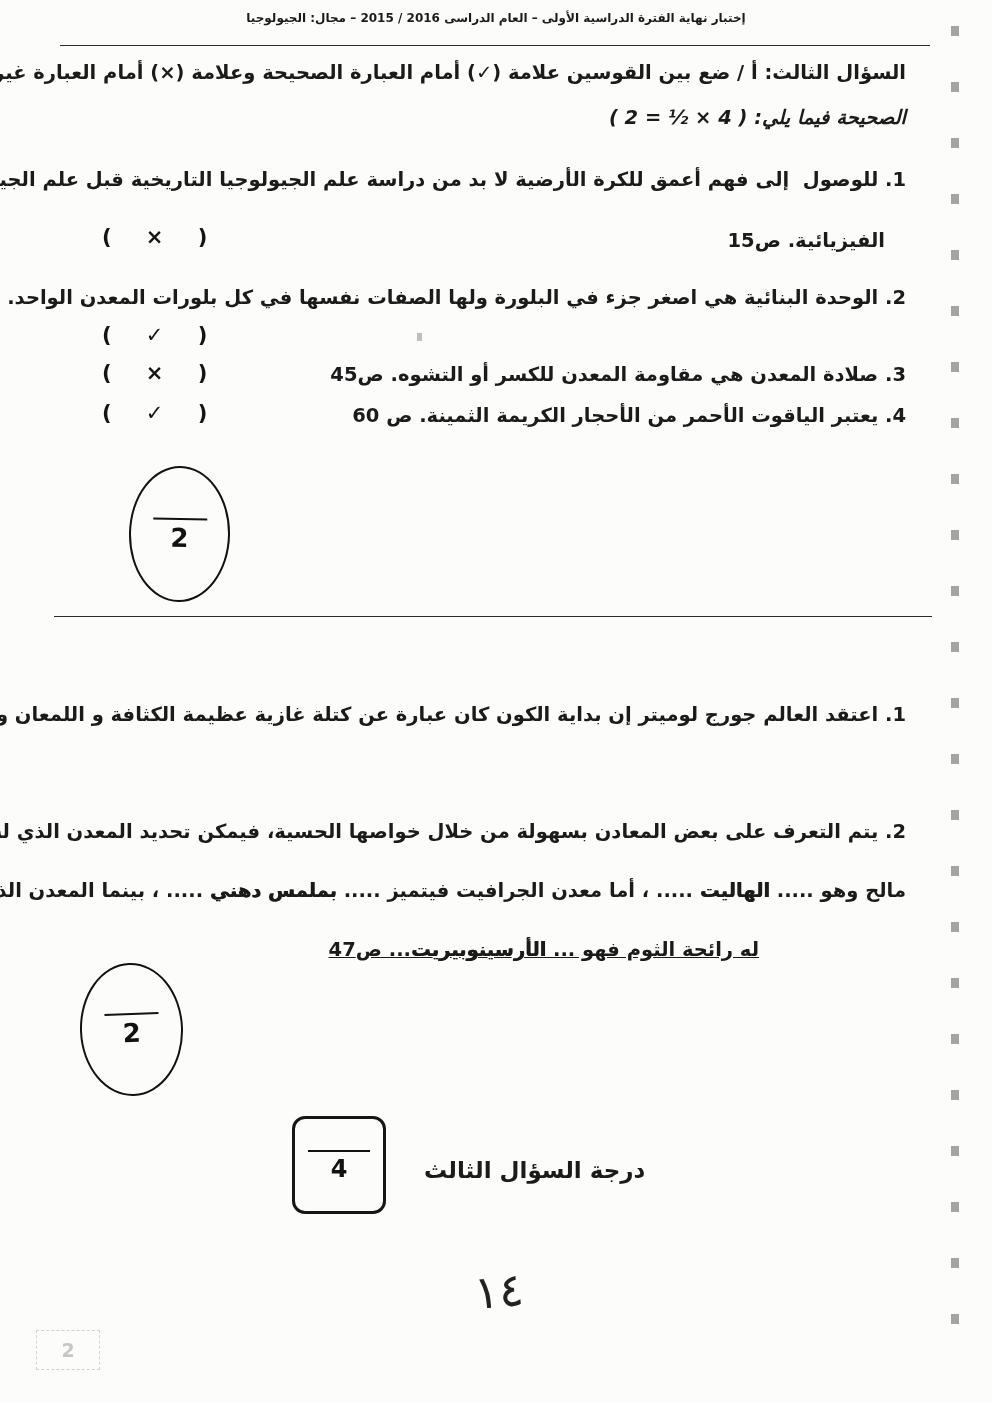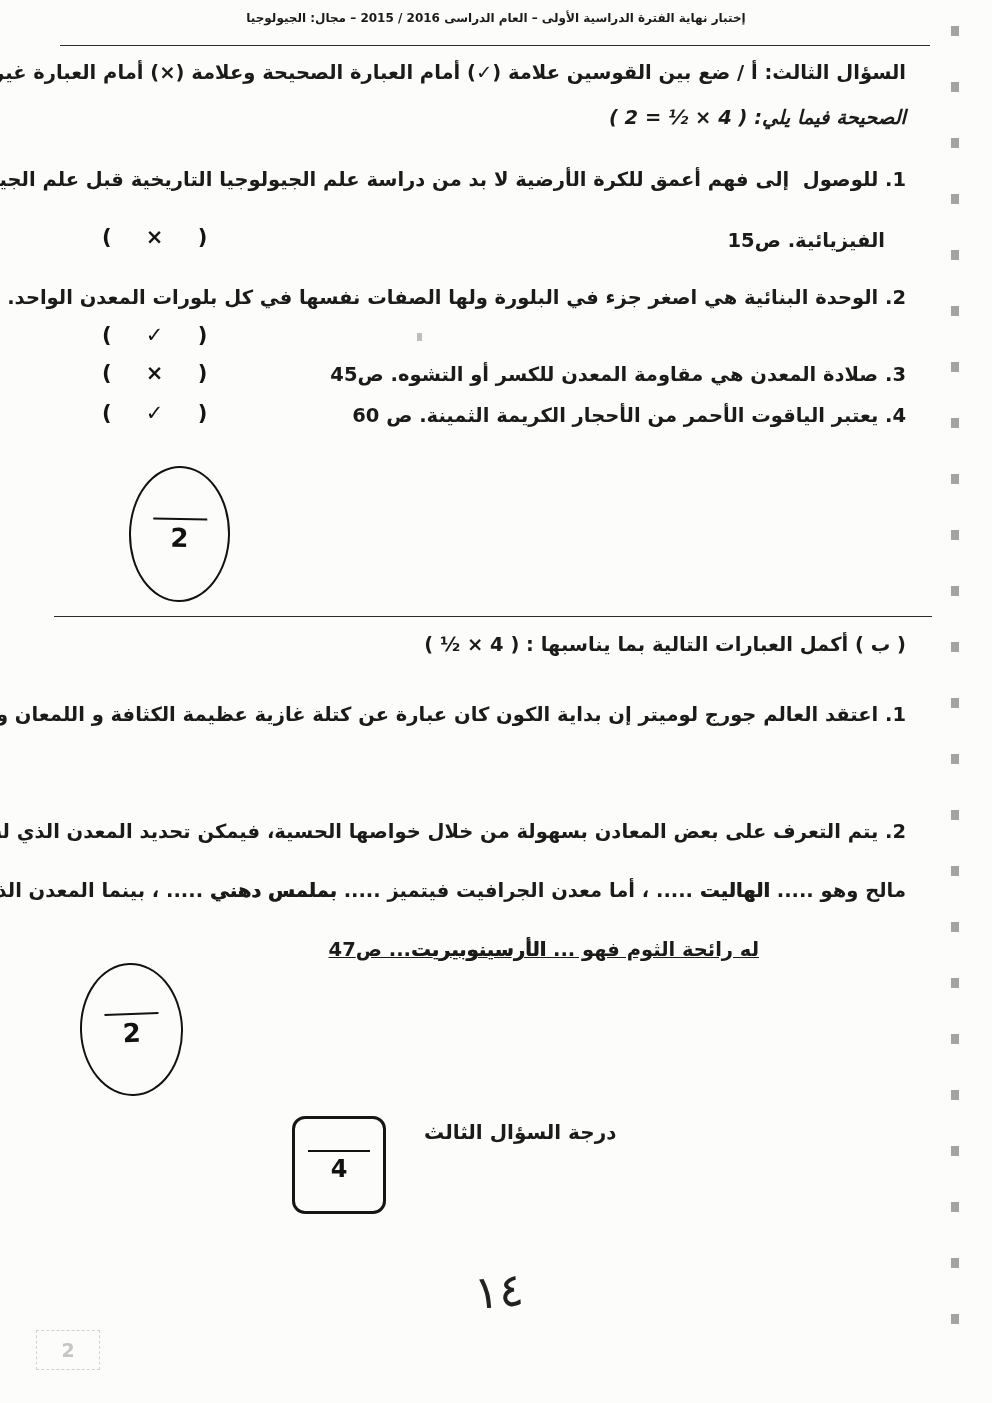--- a/index.html
+++ b/index.html
@@ -82,36 +82,35 @@
   <div class="t" style="top:403px;right:86px;">4. يعتبر الياقوت الأحمر من الأحجار الكريمة الثمينة. ص 60</div>
   <div class="mark" style="top:401px;left:102px;">(    ✓    )</div>
 
   <div class="oval" style="left:129px;top:466px;width:97px;height:132px;transform:rotate(1deg);">
     <div class="fracbar"></div>
     <div class="scoreval">2</div>
   </div>
 
   <div class="rule" style="top:616px;left:54px;width:878px;"></div>
 
-  <div class="t" style="top:632px;right:86px;">( ب ) أكمل العبارات التالية بما يناسبها : ( 4 × ½ )</div>
 
   <div class="t" style="top:702px;right:86px;">1. اعتقد العالم جورج لوميتر إن بداية الكون كان عبارة عن كتلة غازية عظيمة الكثافة و اللمعان والحرارة</div>
 
   <div class="t" style="top:819px;right:86px;">2. يتم التعرف على بعض المعادن بسهولة من خلال خواصها الحسية، فيمكن تحديد المعدن الذي له طعم</div>
   <div class="t" style="top:878px;right:86px;"><span>مالح وهو ..... </span><span class="ans">الهاليت</span><span> ..... ، أما معدن الجرافيت فيتميز ..... </span><span class="ans">بملمس دهني</span><span> ..... ، بينما المعدن الذي</span></div>
   <div class="t" style="top:937px;right:233px;text-decoration:underline;"><span>له رائحة الثوم فهو ... </span><span class="ans">الأرسينوبيريت</span><span>... ص47</span></div>
 
   <div class="oval" style="left:80px;top:963px;width:99px;height:129px;transform:rotate(-2deg);">
     <div class="fracbar"></div>
     <div class="scoreval">2</div>
   </div>
 
   <div class="score-box" style="left:292px;top:1116px;width:88px;height:92px;">
     <div class="fracbar"></div>
     <div class="scoreval" style="font-size:24px;">4</div>
   </div>
-  <div class="t" style="top:1119px;left:424px;right:auto;font-size:20px;">درجة السؤال الثالث</div>
+  <div class="t" style="top:1155px;left:424px;right:auto;font-size:23px;">درجة السؤال الثالث</div>
 
   <div class="page-num" style="left:474px;top:1264px;">١٤</div>
 
   <div class="stamp">2</div>
 
 </div>
 
 </body></html>

